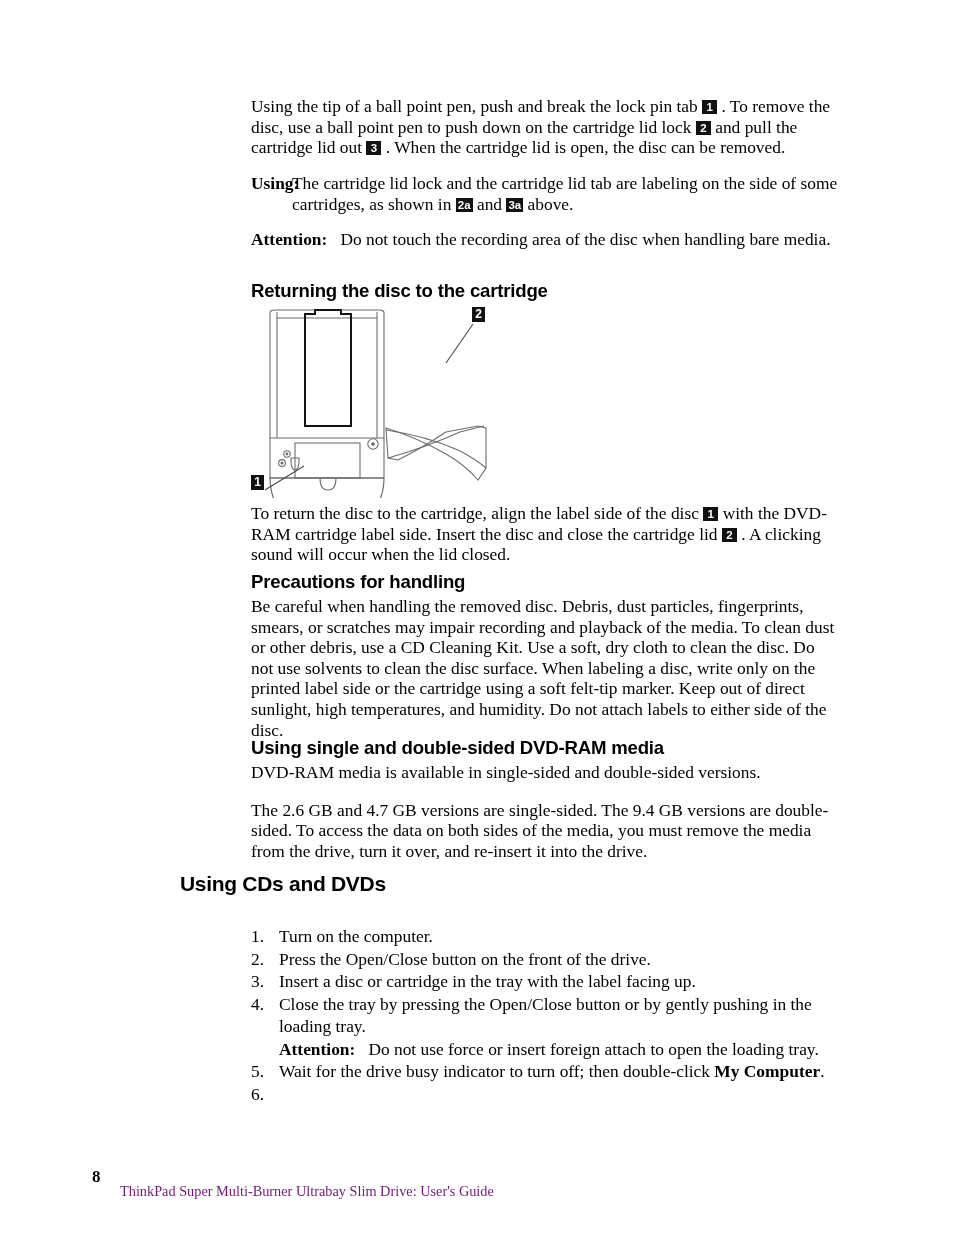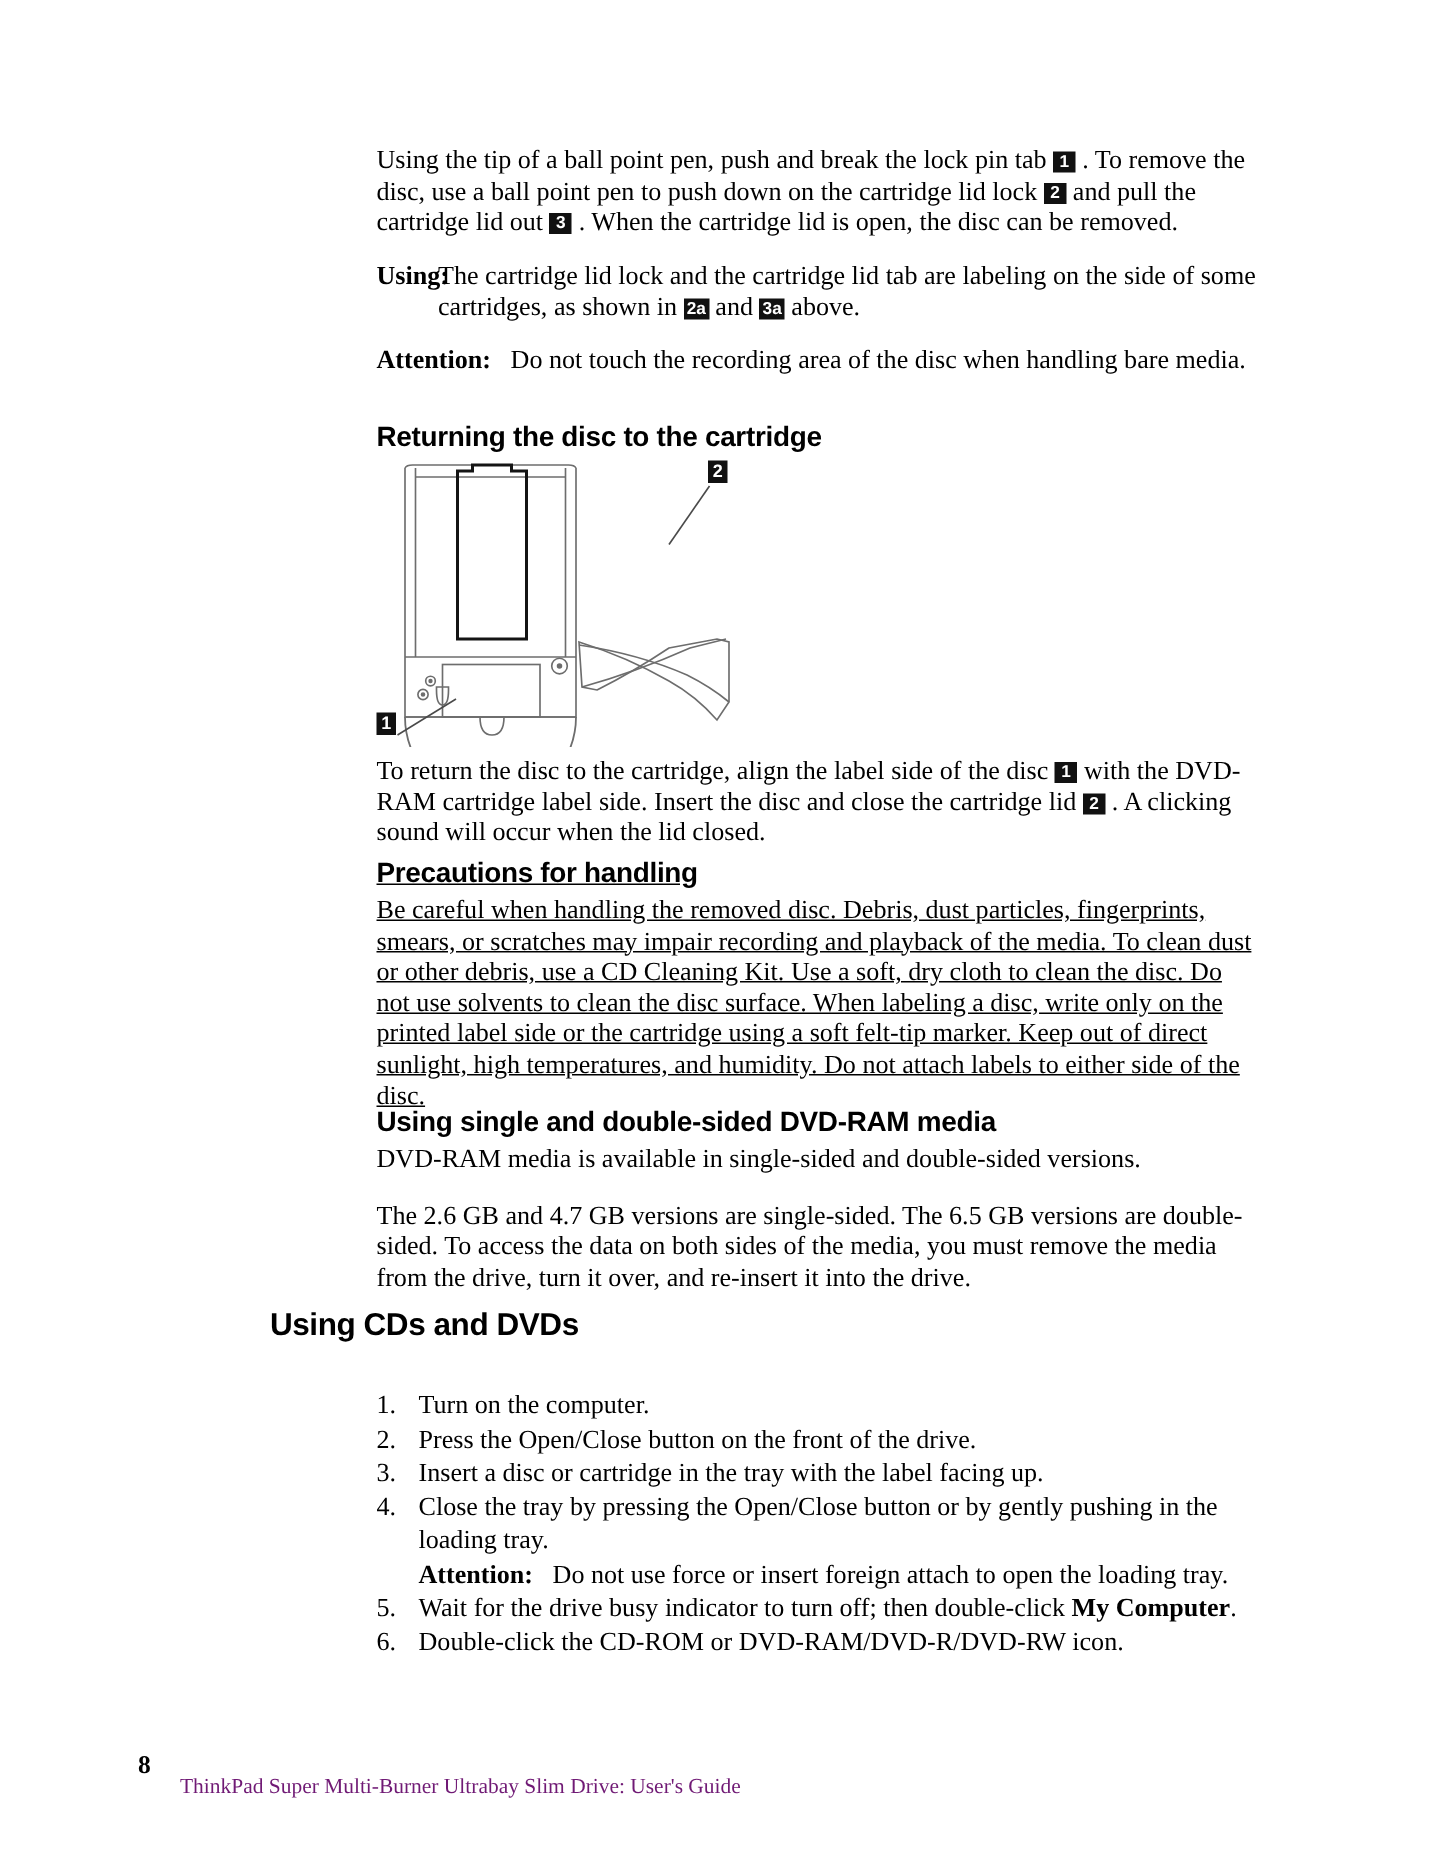--- a/index.html
+++ b/index.html
@@ -246,29 +246,29 @@
     </svg>
 
     <div class="fig-badge" style="left:5px; top:167px;">1</div>
     <div class="fig-badge" style="left:226px; top:-1px;">2</div>
   </div>
 
   <div class="body-col" style="top:503px;">
     <p class="para"><span>To return the disc to the cartridge, align the label side of the disc</span> <span class="badge">1</span> <span>with the DVD-RAM cartridge label side. Insert the disc and close the cartridge lid</span> <span class="badge">2</span> <span>. A clicking sound will occur when the lid closed.</span></p>
   </div>
 
-  <div class="body-col" style="top:571px;text-decoration:underline;">
+  <div class="body-col" style="top:571px;">
     <h2 class="sub">Precautions for handling</h2>
     <p class="para" style="margin-top:3px;">Be careful when handling the removed disc. Debris, dust particles, fingerprints, smears, or scratches may impair recording and playback of the media. To clean dust or other debris, use a CD Cleaning Kit. Use a soft, dry cloth to clean the disc. Do not use solvents to clean the disc surface. When labeling a disc, write only on the printed label side or the cartridge using a soft felt-tip marker. Keep out of direct sunlight, high temperatures, and humidity. Do not attach labels to either side of the disc.</p>
   </div>
 
   <div class="body-col" style="top:737px;">
     <h2 class="sub">Using single and double-sided DVD-RAM media</h2>
     <p class="para" style="margin-top:3px;">DVD-RAM media is available in single-sided and double-sided versions.</p>
-    <p class="para" style="margin-top:17px;">The 2.6 GB and 4.7 GB versions are single-sided. The 6.5 GB versions are double-sided. To access the data on both sides of the media, you must remove the media from the drive, turn it over, and re-insert it into the drive.</p>
+    <p class="para" style="margin-top:17px;">The 2.6 GB and 4.7 GB versions are single-sided. The 9.4 GB versions are double-sided. To access the data on both sides of the media, you must remove the media from the drive, turn it over, and re-insert it into the drive.</p>
   </div>
 
   <h1 class="main" style="top:870px;">Using CDs and DVDs</h1>
 
 
   <ol class="steps" style="top:925px;">
     <li>
       <span class="num">1.</span>
       <span>Turn on the computer.</span>
     </li>
@@ -284,21 +284,20 @@
       <span class="num">4.</span>
       <span>Close the tray by pressing the Open/Close button or by gently pushing in the loading tray.</span>
       <div class="step-note" style="margin-top:0;"><span class="b">Attention:</span>&nbsp;&nbsp; <span>Do not use force or insert foreign attach to open the loading tray.</span></div>
     </li>
     <li>
       <span class="num">5.</span>
       <span>Wait for the drive busy indicator to turn off; then double-click </span><span class="b">My Computer</span><span>.</span>
     </li>
     <li>
       <span class="num">6.</span>
-      <span>Double-click the CD-ROM or DVD-RAM/DVD-R/DVD-RW icon.</span>
     </li>
   </ol>
 
   <div class="footer">
     <span class="pageno">8</span>
     <span class="ftitle">ThinkPad Super Multi-Burner Ultrabay Slim Drive: User's Guide</span>
   </div>
 
 </div>
 

